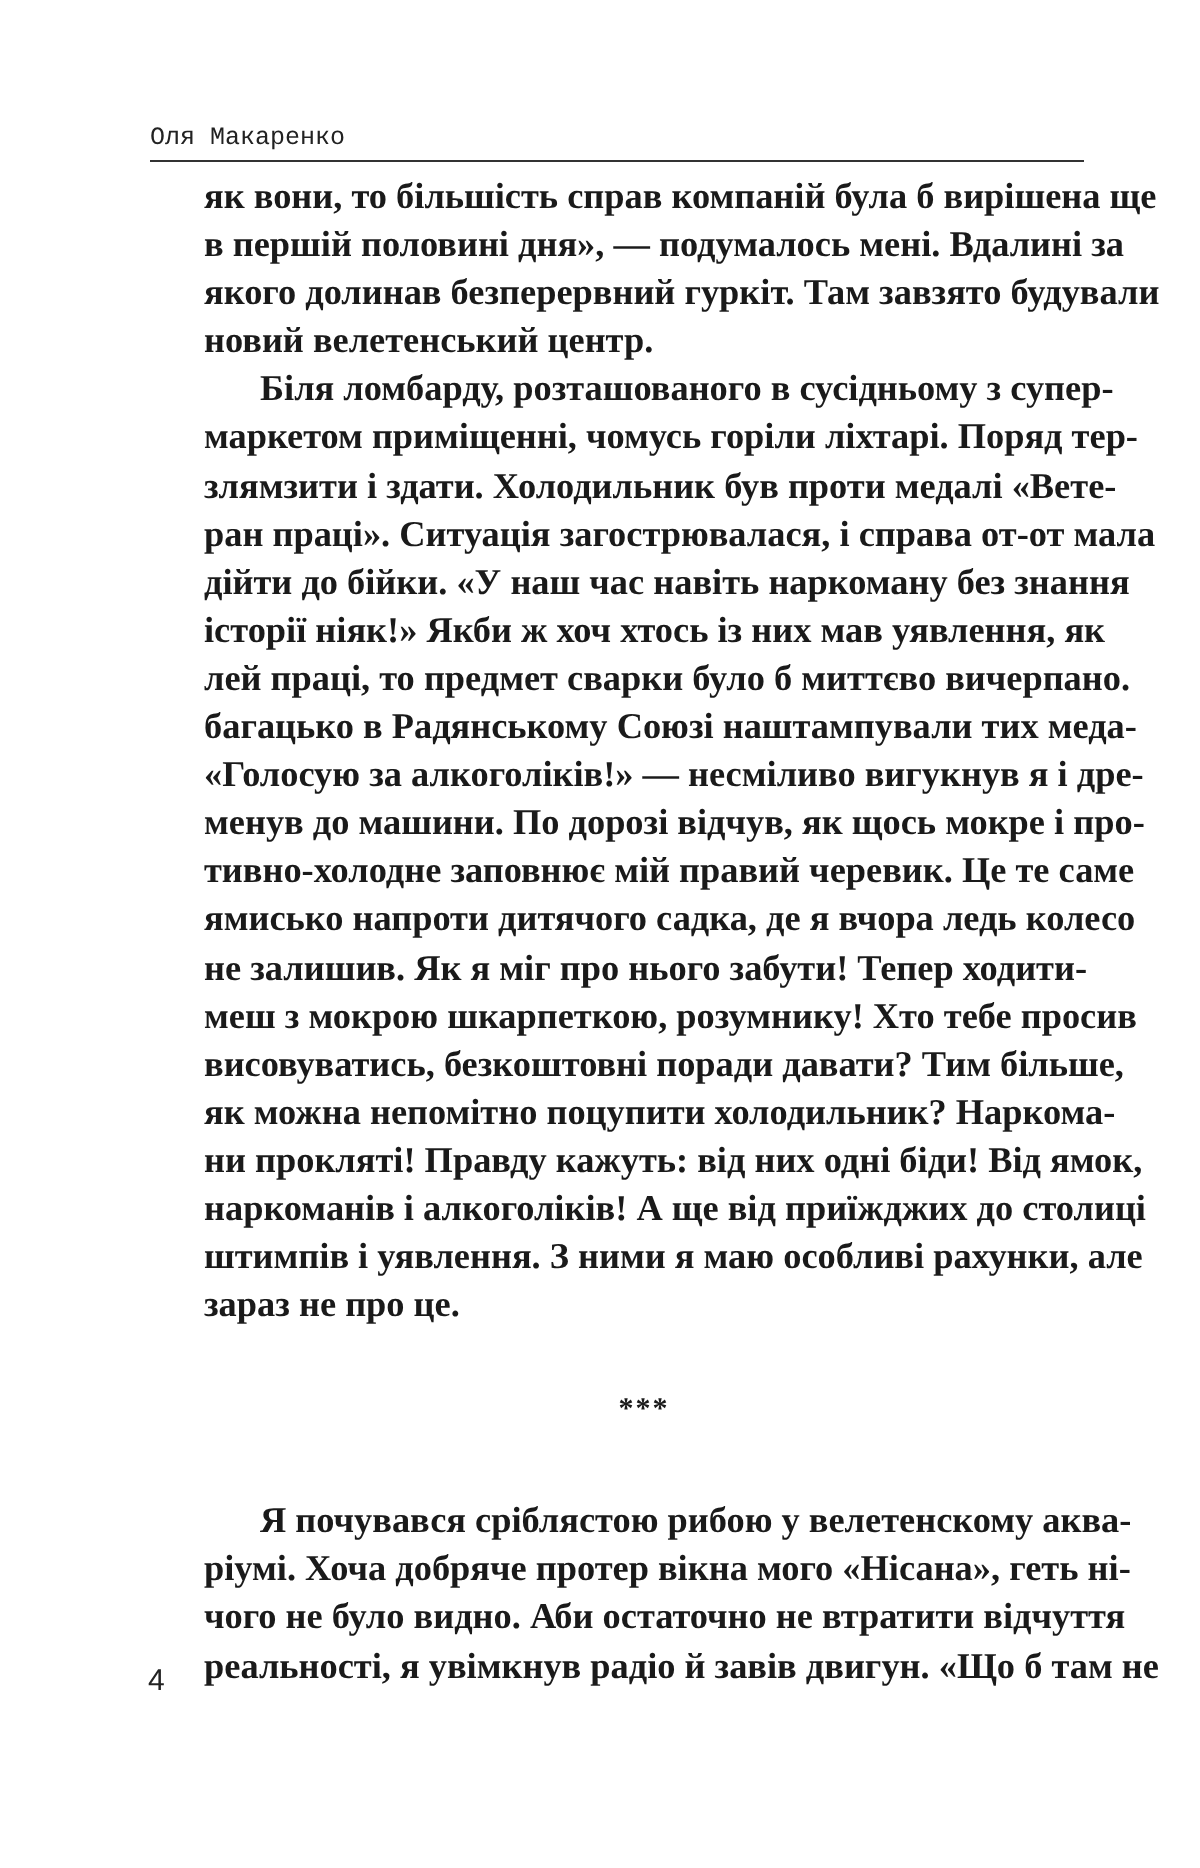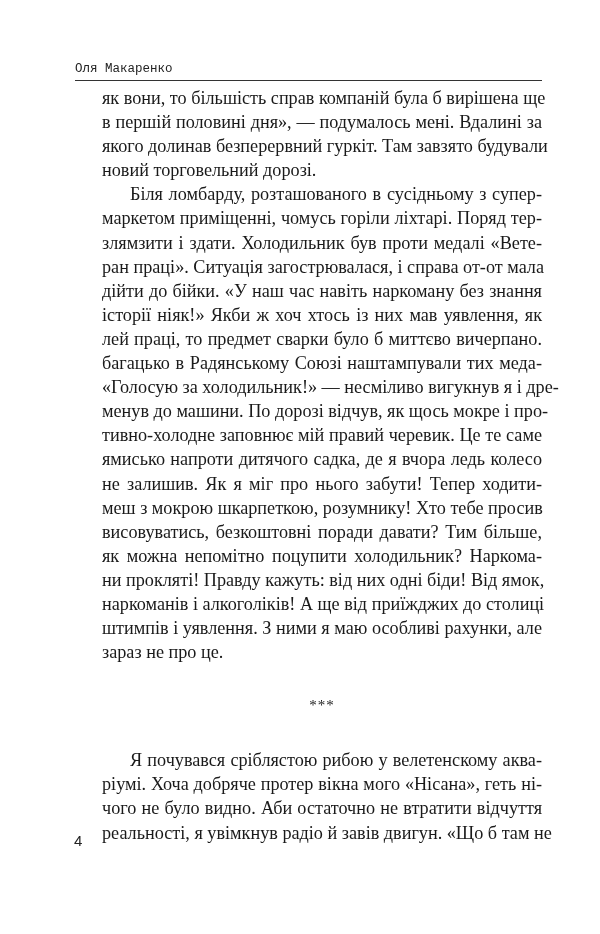--- a/index.html
+++ b/index.html
@@ -6,21 +6,21 @@
     body { width: 600px; height: 934px; position: relative; overflow: hidden; }
     .page { position: absolute; left: 0; top: 0; width: 600px; height: 934px; background: #fff; }
     .running-head {
       position: absolute; left: 75px; top: 62px; width: 467px;
       font-family: Liberation Mono, monospace; font-size: 12.5px; color: #222;
       padding-bottom: 4px; border-bottom: 1.5px solid #333; line-height: 14px;
     }
     .body-text {
       position: absolute; left: 102px; top: 86px; width: 440px;
       font-family: "Liberation Serif", serif; font-size: 18.2px; line-height: 24.1px;
-      color: #1a1a1a; text-align: justify; hyphens: manual;
+      color: #1a1a1a; text-align: justify; hyphens: manual; font-weight: bold;
     }
     .body-text p { margin: 0; }
     .separator {
       text-align: center; margin: 29px 0 31px 0; font-size: 15px; letter-spacing: 1px; line-height: 24px;
     }
     .line { display: block; text-align: justify; text-align-last: justify; white-space: nowrap; }
     .line.last { text-align-last: left; }
     .folio {
       position: absolute; left: 74px; top: 832px;
       font-family: "Liberation Sans", sans-serif; font-size: 15px; color: #222;
@@ -30,32 +30,32 @@
 <body>
 
 <div class="page">
   <div class="running-head">Оля Макаренко</div>
 
   <div class="body-text">
     <p>
       <span class="line">як вони, то більшість справ компаній була б вирішена ще</span>
       <span class="line">в першій половині дня», — подумалось мені. Вдалині за</span>
       <span class="line">якого долинав безперервний гуркіт. Там завзято будували</span>
-      <span class="line last">новий торговельний дорозі.</span>
+      <span class="line last">новий велетенський центр.</span>
     </p>
     <p>
       <span class="line" style="padding-left:28px">Біля ломбарду, розташованого в сусідньому з супер-</span>
       <span class="line">маркетом приміщенні, чомусь горіли ліхтарі. Поряд тер-</span>
       <span class="line">злямзити і здати. Холодильник був проти медалі «Вете-</span>
       <span class="line">ран праці». Ситуація загострювалася, і справа от-от мала</span>
       <span class="line">дійти до бійки. «У наш час навіть наркоману без знання</span>
       <span class="line">історії ніяк!» Якби ж хоч хтось із них мав уявлення, як</span>
       <span class="line">лей праці, то предмет сварки було б миттєво вичерпано.</span>
       <span class="line">багацько в Радянському Союзі наштампували тих меда-</span>
-      <span class="line">«Голосую за холодильник!» — несміливо вигукнув я і дре-</span>
+      <span class="line">«Голосую за алкоголіків!» — несміливо вигукнув я і дре-</span>
       <span class="line">менув до машини. По дорозі відчув, як щось мокре і про-</span>
       <span class="line">тивно-холодне заповнює мій правий черевик. Це те саме</span>
       <span class="line">ямисько напроти дитячого садка, де я вчора ледь колесо</span>
       <span class="line">не залишив. Як я міг про нього забути! Тепер ходити-</span>
       <span class="line">меш з мокрою шкарпеткою, розумнику! Хто тебе просив</span>
       <span class="line">висовуватись, безкоштовні поради давати? Тим більше,</span>
       <span class="line">як можна непомітно поцупити холодильник? Наркома-</span>
       <span class="line">ни прокляті! Правду кажуть: від них одні біди! Від ямок,</span>
       <span class="line">наркоманів і алкоголіків! А ще від приїжджих до столиці</span>
       <span class="line">штимпів і уявлення. З ними я маю особливі рахунки, але</span>

